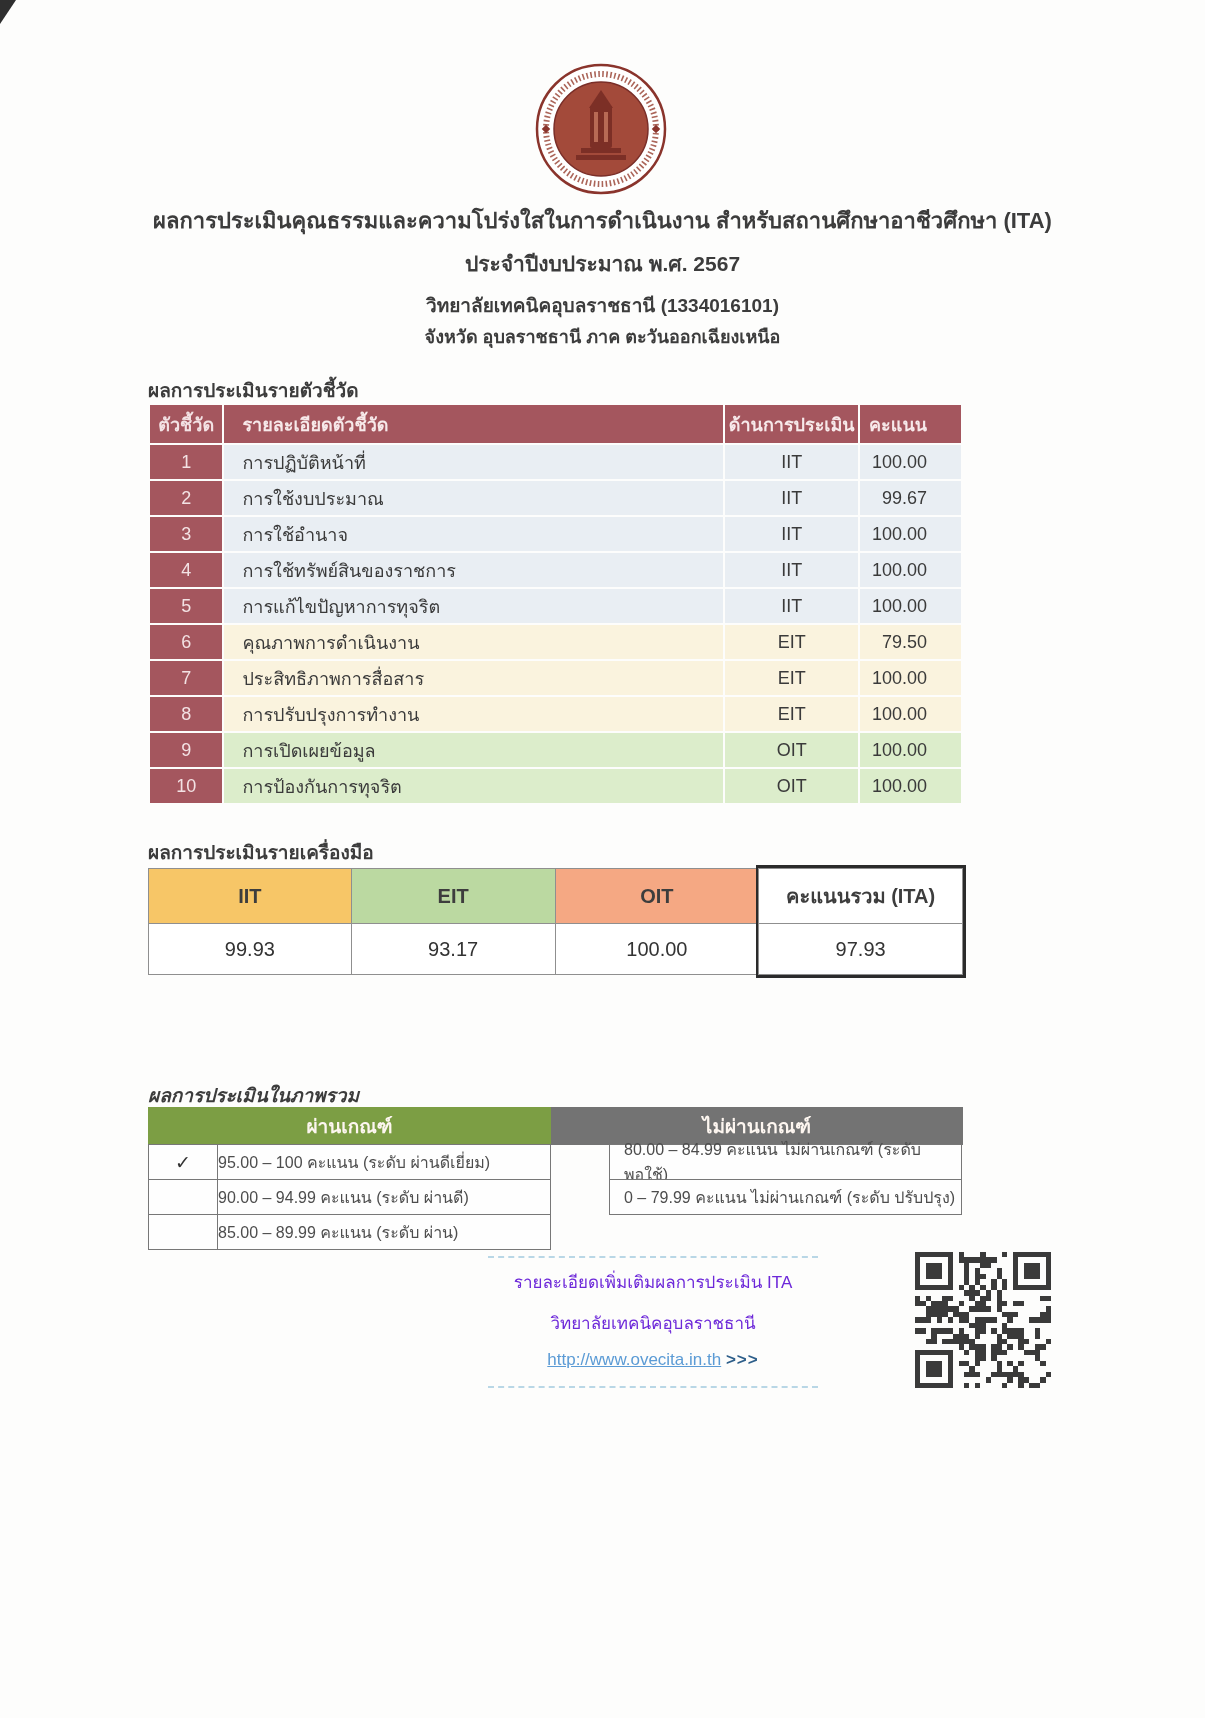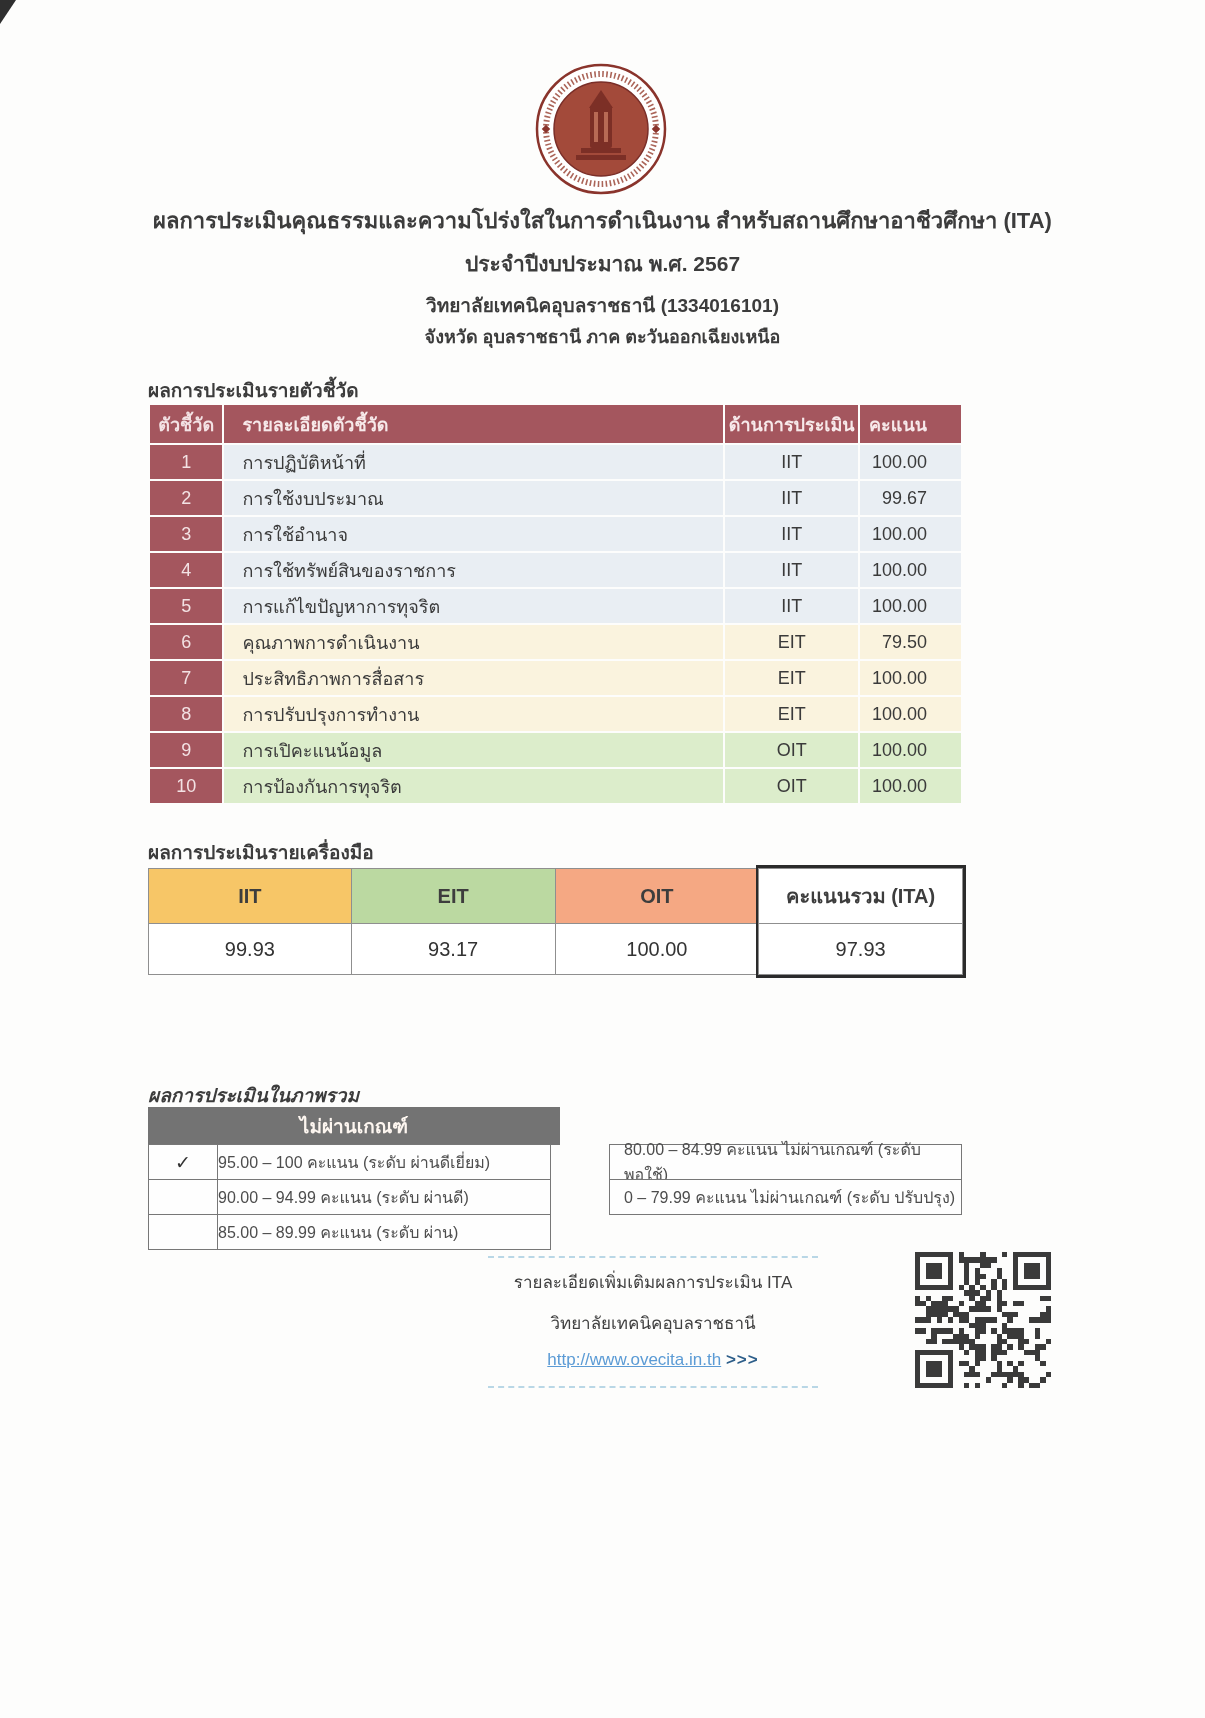--- a/index.html
+++ b/index.html
@@ -78,21 +78,21 @@
   .ov-gap { width:58px; }
   .ov-failtext { width:353px; padding-left:14px; }
   .ov-empty { border:none; background:transparent; }
 
   
   .footer-block {
     position:absolute; top:1256px; left:488px; width:330px; text-align:center;
   }
   .f-rule { border-top:2px dashed #b9d7e6; height:2px; margin-bottom:10px; }
   .f-rule.bottom { margin-top:12px; margin-bottom:0; }
-  .f-line { font-size:17px; color:#404040; margin-bottom:14px; }
+  .f-line { font-size:17px; color:#6d28d9; margin-bottom:14px; }
   .f-linkline { font-size:17px; margin-bottom:16px; }
   .f-link { color:#5b9bd5; text-decoration:underline; cursor:pointer; }
   .f-arrows { color:#2e5f8a; font-weight:bold; letter-spacing:1px; }
   .qr {
     position:absolute; top:1252px; left:915px; width:136px; height:136px;
     display:grid; grid-template-columns:repeat(25,1fr); grid-template-rows:repeat(25,1fr);
     background:#fdfdfc;
   }
   .qr .m { background:#3a3a3a; }
 </style>
@@ -183,21 +183,21 @@
         <td class="cell c-score">100.00</td>
       </tr>
       <tr class="g-eit">
         <td class="c-no">8</td>
         <td class="cell c-det">การปรับปรุงการทำงาน</td>
         <td class="cell c-tool">EIT</td>
         <td class="cell c-score">100.00</td>
       </tr>
       <tr class="g-oit">
         <td class="c-no">9</td>
-        <td class="cell c-det">การเปิคะแนน้อมูล</td>
+        <td class="cell c-det">การเปิดเผยข้อมูล</td>
         <td class="cell c-tool">OIT</td>
         <td class="cell c-score">100.00</td>
       </tr>
       <tr class="g-oit">
         <td class="c-no">10</td>
         <td class="cell c-det">การป้องกันการทุจริต</td>
         <td class="cell c-tool">OIT</td>
         <td class="cell c-score">100.00</td>
       </tr>
     </tbody>
@@ -221,20 +221,21 @@
     <div class="tool-col col-ita">
       <div class="tool-head th-ita">คะแนนรวม (ITA)</div>
       <div class="tool-val">97.93</div>
     </div>
   </div>
 
   <div class="section-heading sh3">ผลการประเมินในภาพรวม</div>
 
   <div class="overall">
     <div class="ov-headrow">
+      <div class="ov-h pass">ผ่านเกณฑ์</div>
       <div class="ov-h fail">ไม่ผ่านเกณฑ์</div>
     </div>
     <div class="ov-row">
       <div class="ov-cell ov-check">✓</div>
       <div class="ov-cell ov-passtext">95.00 – 100 คะแนน (ระดับ ผ่านดีเยี่ยม)</div>
       <div class="ov-gap"></div>
       <div class="ov-cell ov-failtext">80.00 – 84.99 คะแนน ไม่ผ่านเกณฑ์ (ระดับ พอใช้)</div>
     </div>
     <div class="ov-row">
       <div class="ov-cell ov-check"></div>

